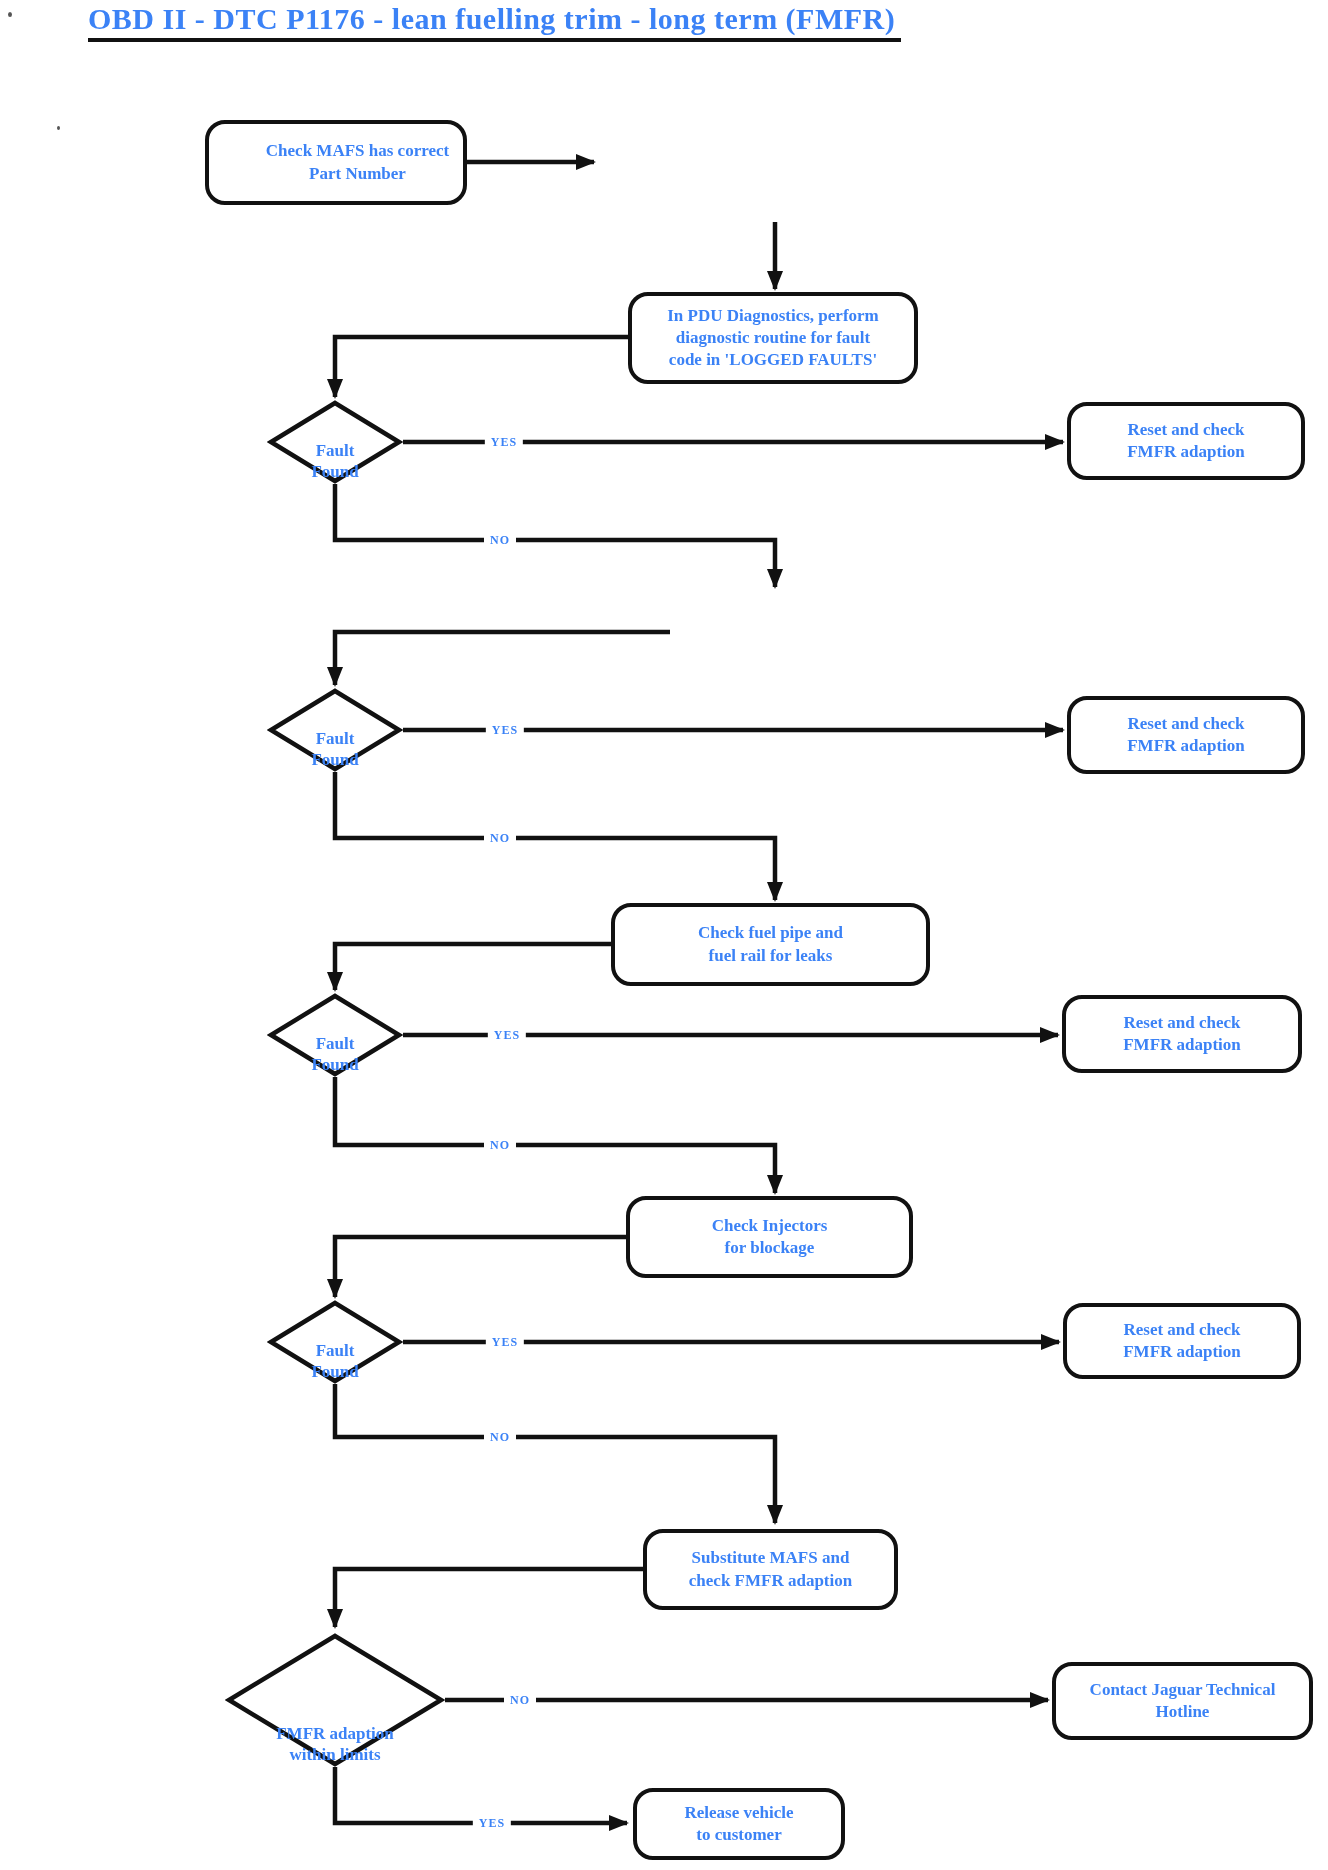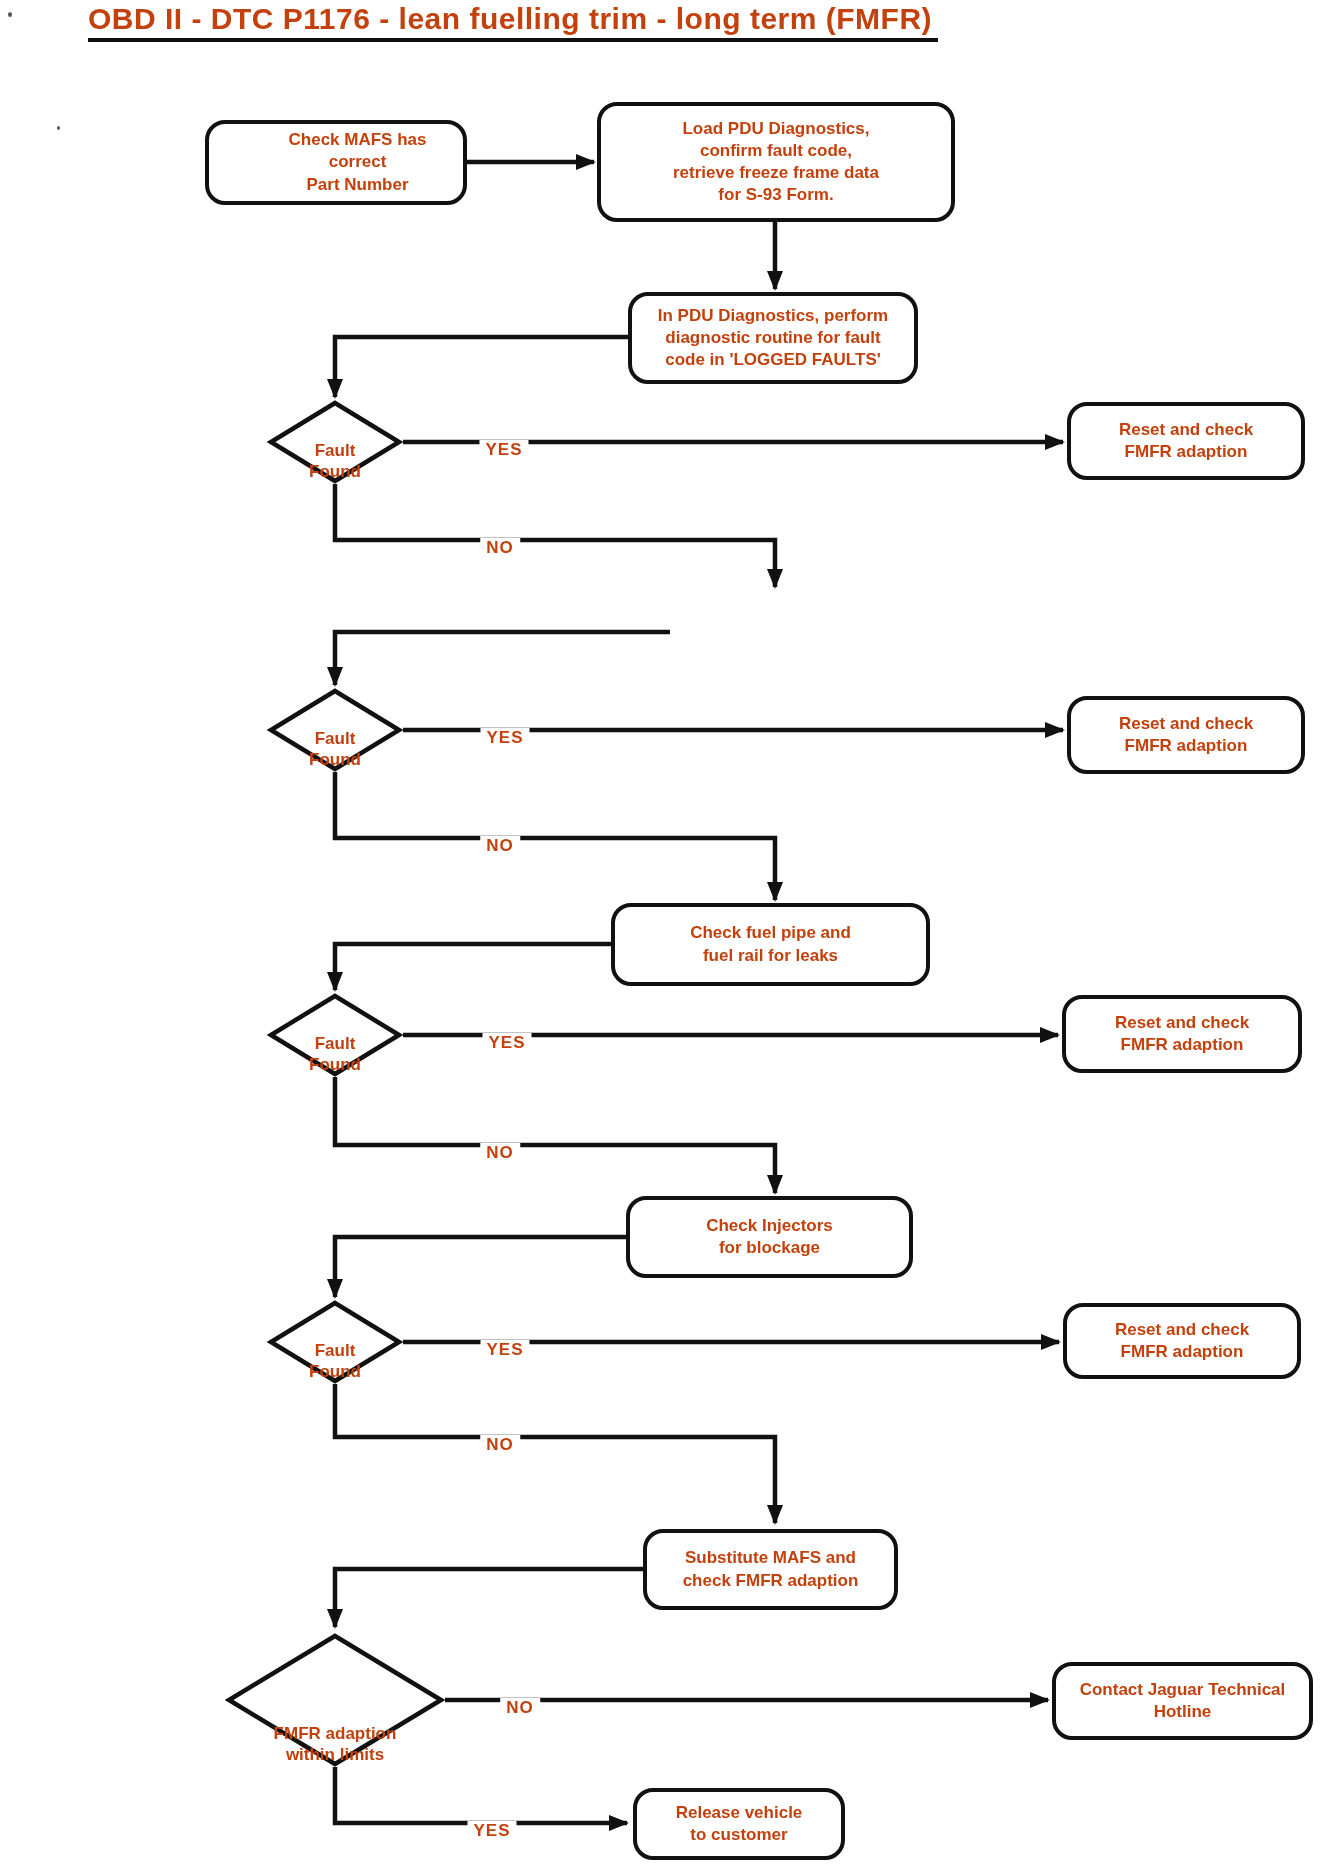--- a/index.html
+++ b/index.html
@@ -1,22 +1,22 @@
 <!DOCTYPE html>
 <html><head>
 <meta charset="utf-8">
 <style>
   html, body { margin: 0; padding: 0; background: #ffffff; }
   .canvas {
     position: relative;
     width: 1328px;
     height: 1870px;
     background: #ffffff;
-    font-family: Liberation Sans, sans-serif;
-    color: #c2410c;
+    font-family: Liberation Serif, serif;
+    color: #3b82f6;
     overflow: hidden;
   }
   .title {
     position: absolute;
     left: 88px;
     top: 2px;
     font-size: 30px;
     font-weight: bold;
     letter-spacing: 0.5px;
     white-space: nowrap;
@@ -59,24 +59,23 @@
   }
   .decision svg { position: absolute; left: 0; top: 0; width: 100%; height: 100%; }
   .decision .node-label { position: relative; z-index: 1; }
   .node-label { white-space: pre-line; padding: 2px 8px; }
   .edge-label {
     position: absolute;
     transform: translate(-50%, -50%);
     background: #ffffff;
     padding: 0 6px;
     font-weight: bold;
-    font-size: 17px;
+    font-size: 12px;
     letter-spacing: 1px;
     z-index: 2;
-    margin-top: 8px;
   }
   .artifact {
     position: absolute;
     background: #555555;
     border-radius: 50%;
   }
 </style>
 </head>
 <body>
 
@@ -110,26 +109,20 @@
     <polyline class="flow-line" points="643,1569 335,1569 335,1627" marker-end="url(#arrow)"></polyline>
     <line class="flow-line" x1="445" y1="1700" x2="1048" y2="1700" marker-end="url(#arrow)"></line>
     <polyline class="flow-line" points="335,1767 335,1823 627,1823" marker-end="url(#arrow)"></polyline>
   </svg>
 
   <div class="node" style="left:205px;top:120px;width:262px;height:85px;padding-left:43px;">
     <span class="node-label">Check MAFS has correct
 Part Number</span>
   </div>
 
-  <div class="node" style="left:597px;top:102px;width:358px;height:120px;">
-    <span class="node-label">Load PDU Diagnostics,
-confirm fault code,
-retrieve freeze frame data
-for S-93 Form.</span>
-  </div>
 
   <div class="node" style="left:628px;top:292px;width:290px;height:92px;justify-content:center;">
     <span class="node-label">In PDU Diagnostics, perform
 diagnostic routine for fault
 code in 'LOGGED FAULTS'</span>
   </div>
 
   <div class="decision" style="left:267px;top:400px;width:136px;height:84px;">
     <svg viewBox="0 0 136 84">
         <polygon points="68,3 132,42 68,81 4,42" fill="#ffffff" stroke="#111111" stroke-width="4.5"></polygon>

